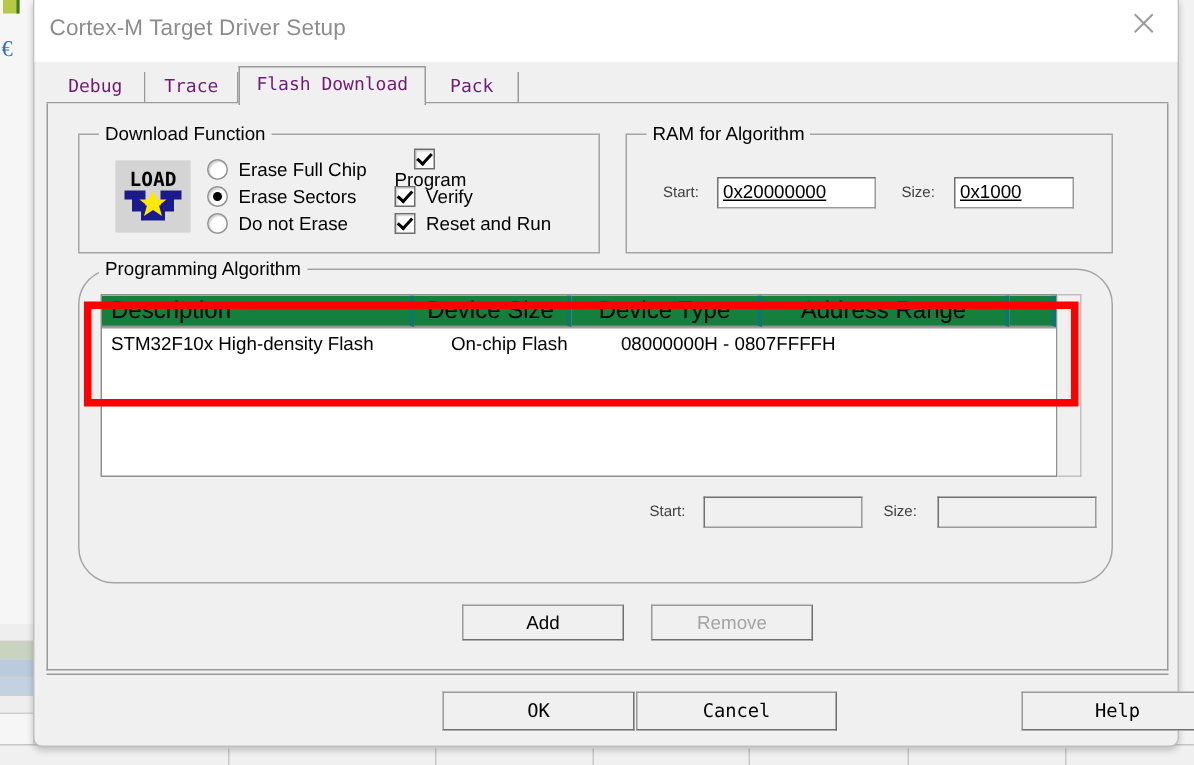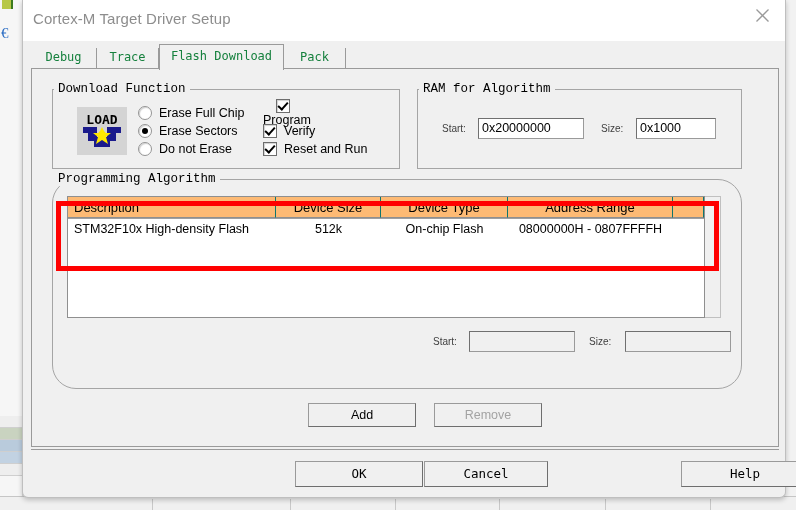--- a/index.html
+++ b/index.html
@@ -120,21 +120,21 @@
     height: 24px;
     width: 748px;
   }
   .tab {
     position: absolute;
     top: 4px;
     height: 20px;
     box-sizing: border-box;
     font-family: "DejaVu Sans Mono", monospace;
     font-size: 12px;
-    color: #15803d;
+    color: #701a75;
     text-align: center;
     line-height: 19px;
     background: #f0f0f0;
     border-right: 1px solid #9a9a9a;
   }
   .tab.active {
     top: 0px;
     height: 26px;
     line-height: 23px;
     background: #f0f0f0;
@@ -171,26 +171,26 @@
 
   
   .groupbox {
     position: absolute;
     border: 1px solid #a5a5a5;
     box-sizing: border-box;
   }
   .groupbox > .gb-title {
     position: absolute;
     top: -8px;
-    left: 1px;
+    left: 13px;
     background: #f0f0f0;
     padding: 0 4px;
     font-size: 12.5px;
     color: #000000;
-    font-family: Liberation Mono, monospace;
+    font-family: Liberation Sans, sans-serif;
     white-space: nowrap;
   }
 
   #gb-download { left: 20px; top: 20px; width: 348px; height: 80px; }
   #gb-ram      { left: 385px; top: 20px; width: 325px; height: 80px; }
   #gb-algo     { left: 20px; top: 110px; width: 690px; height: 210px; border-radius: 24px; }
 
   
   #load-icon {
     position: absolute;
@@ -258,20 +258,21 @@
     background: #ffffff;
     border: 1px solid #9a9a9a;
     border-top-color: #707070;
     border-left-color: #707070;
     font-size: 12.5px;
     color: #000000;
     padding: 1px 3px;
     line-height: 17px;
     height: 21px;
     font-family: "Liberation Sans", sans-serif;
+    text-decoration: underline;
   }
   .textfield.disabled {
     background: #f0f0f0;
     color: #8a8a8a;
   }
 
   
   #algo-table {
     position: absolute;
     left: 14px; top: 16px;
@@ -283,24 +284,24 @@
     overflow: hidden;
   }
   #table-head {
     display: flex;
     height: 22px;
     box-sizing: border-box;
     border-bottom: 1px solid #a0a0a0;
   }
   #table-head .th {
     box-sizing: border-box;
-    background: #fdba74;
-    border-right: 1px solid #0f766e;
+    background: #15803d;
+    border-right: 3px solid #0f766e;
     border-bottom: 1px solid #8f8f8f;
-    font-size: 13px;
+    font-size: 16px;
     color: #000000;
     line-height: 21px;
     padding-left: 6px;
     overflow: hidden;
     white-space: nowrap;
   }
   #table-head .th.center { text-align: center; padding-left: 0; }
   .trow { display: flex; height: 21px; }
   .trow .td {
     box-sizing: border-box;
@@ -358,21 +359,21 @@
   #btn-add    { left: 276px; top: 334px; width: 108px; height: 24px; line-height: 22px; }
   #btn-remove { left: 402px; top: 334px; width: 108px; height: 24px; line-height: 22px; }
 
   #footer-sep {
     position: absolute;
     left: 8px; top: 449px;
     width: 748px; height: 1px;
     background: #9a9a9a;
   }
   #btn-ok     { left: 272px; top: 461px; width: 128px; height: 26px; line-height: 24px; }
-  #btn-cancel { left: 401px; top: 461px; width: 124px; height: 26px; line-height: 24px; }
+  #btn-cancel { left: 401px; top: 461px; width: 134px; height: 26px; line-height: 24px; }
   #btn-help   { left: 658px; top: 461px; width: 128px; height: 26px; line-height: 24px; }
 </style>
 </head>
 <body>
 
 <div id="backdrop">
   <div class="bg-left-strip">
     <div class="bg-editor-mark"></div>
     <div class="bg-glyph">€</div>
   </div>
@@ -474,21 +475,20 @@
       <div id="algo-table">
         <div id="table-head">
           <div class="th" style="width:208px">Description</div>
           <div class="th center" style="width:105px">Device Size</div>
           <div class="th center" style="width:127px">Device Type</div>
           <div class="th center" style="width:165px">Address Range</div>
           <div class="th" style="width:31px"></div>
         </div>
         <div class="trow">
           <div class="td" style="width:208px">STM32F10x High-density Flash</div>
-          <div class="td center" style="width:105px">512k</div>
           <div class="td center" style="width:127px">On-chip Flash</div>
           <div class="td center" style="width:165px">08000000H - 0807FFFFH</div>
           <div class="td" style="width:31px"></div>
         </div>
       </div>
       <div id="table-scroll"></div>
 
       <div class="fieldlabel" style="left:380px; top:156px;">Start:</div>
       <div class="textfield disabled" style="left:416px; top:151px; width:106px;"></div>
 

